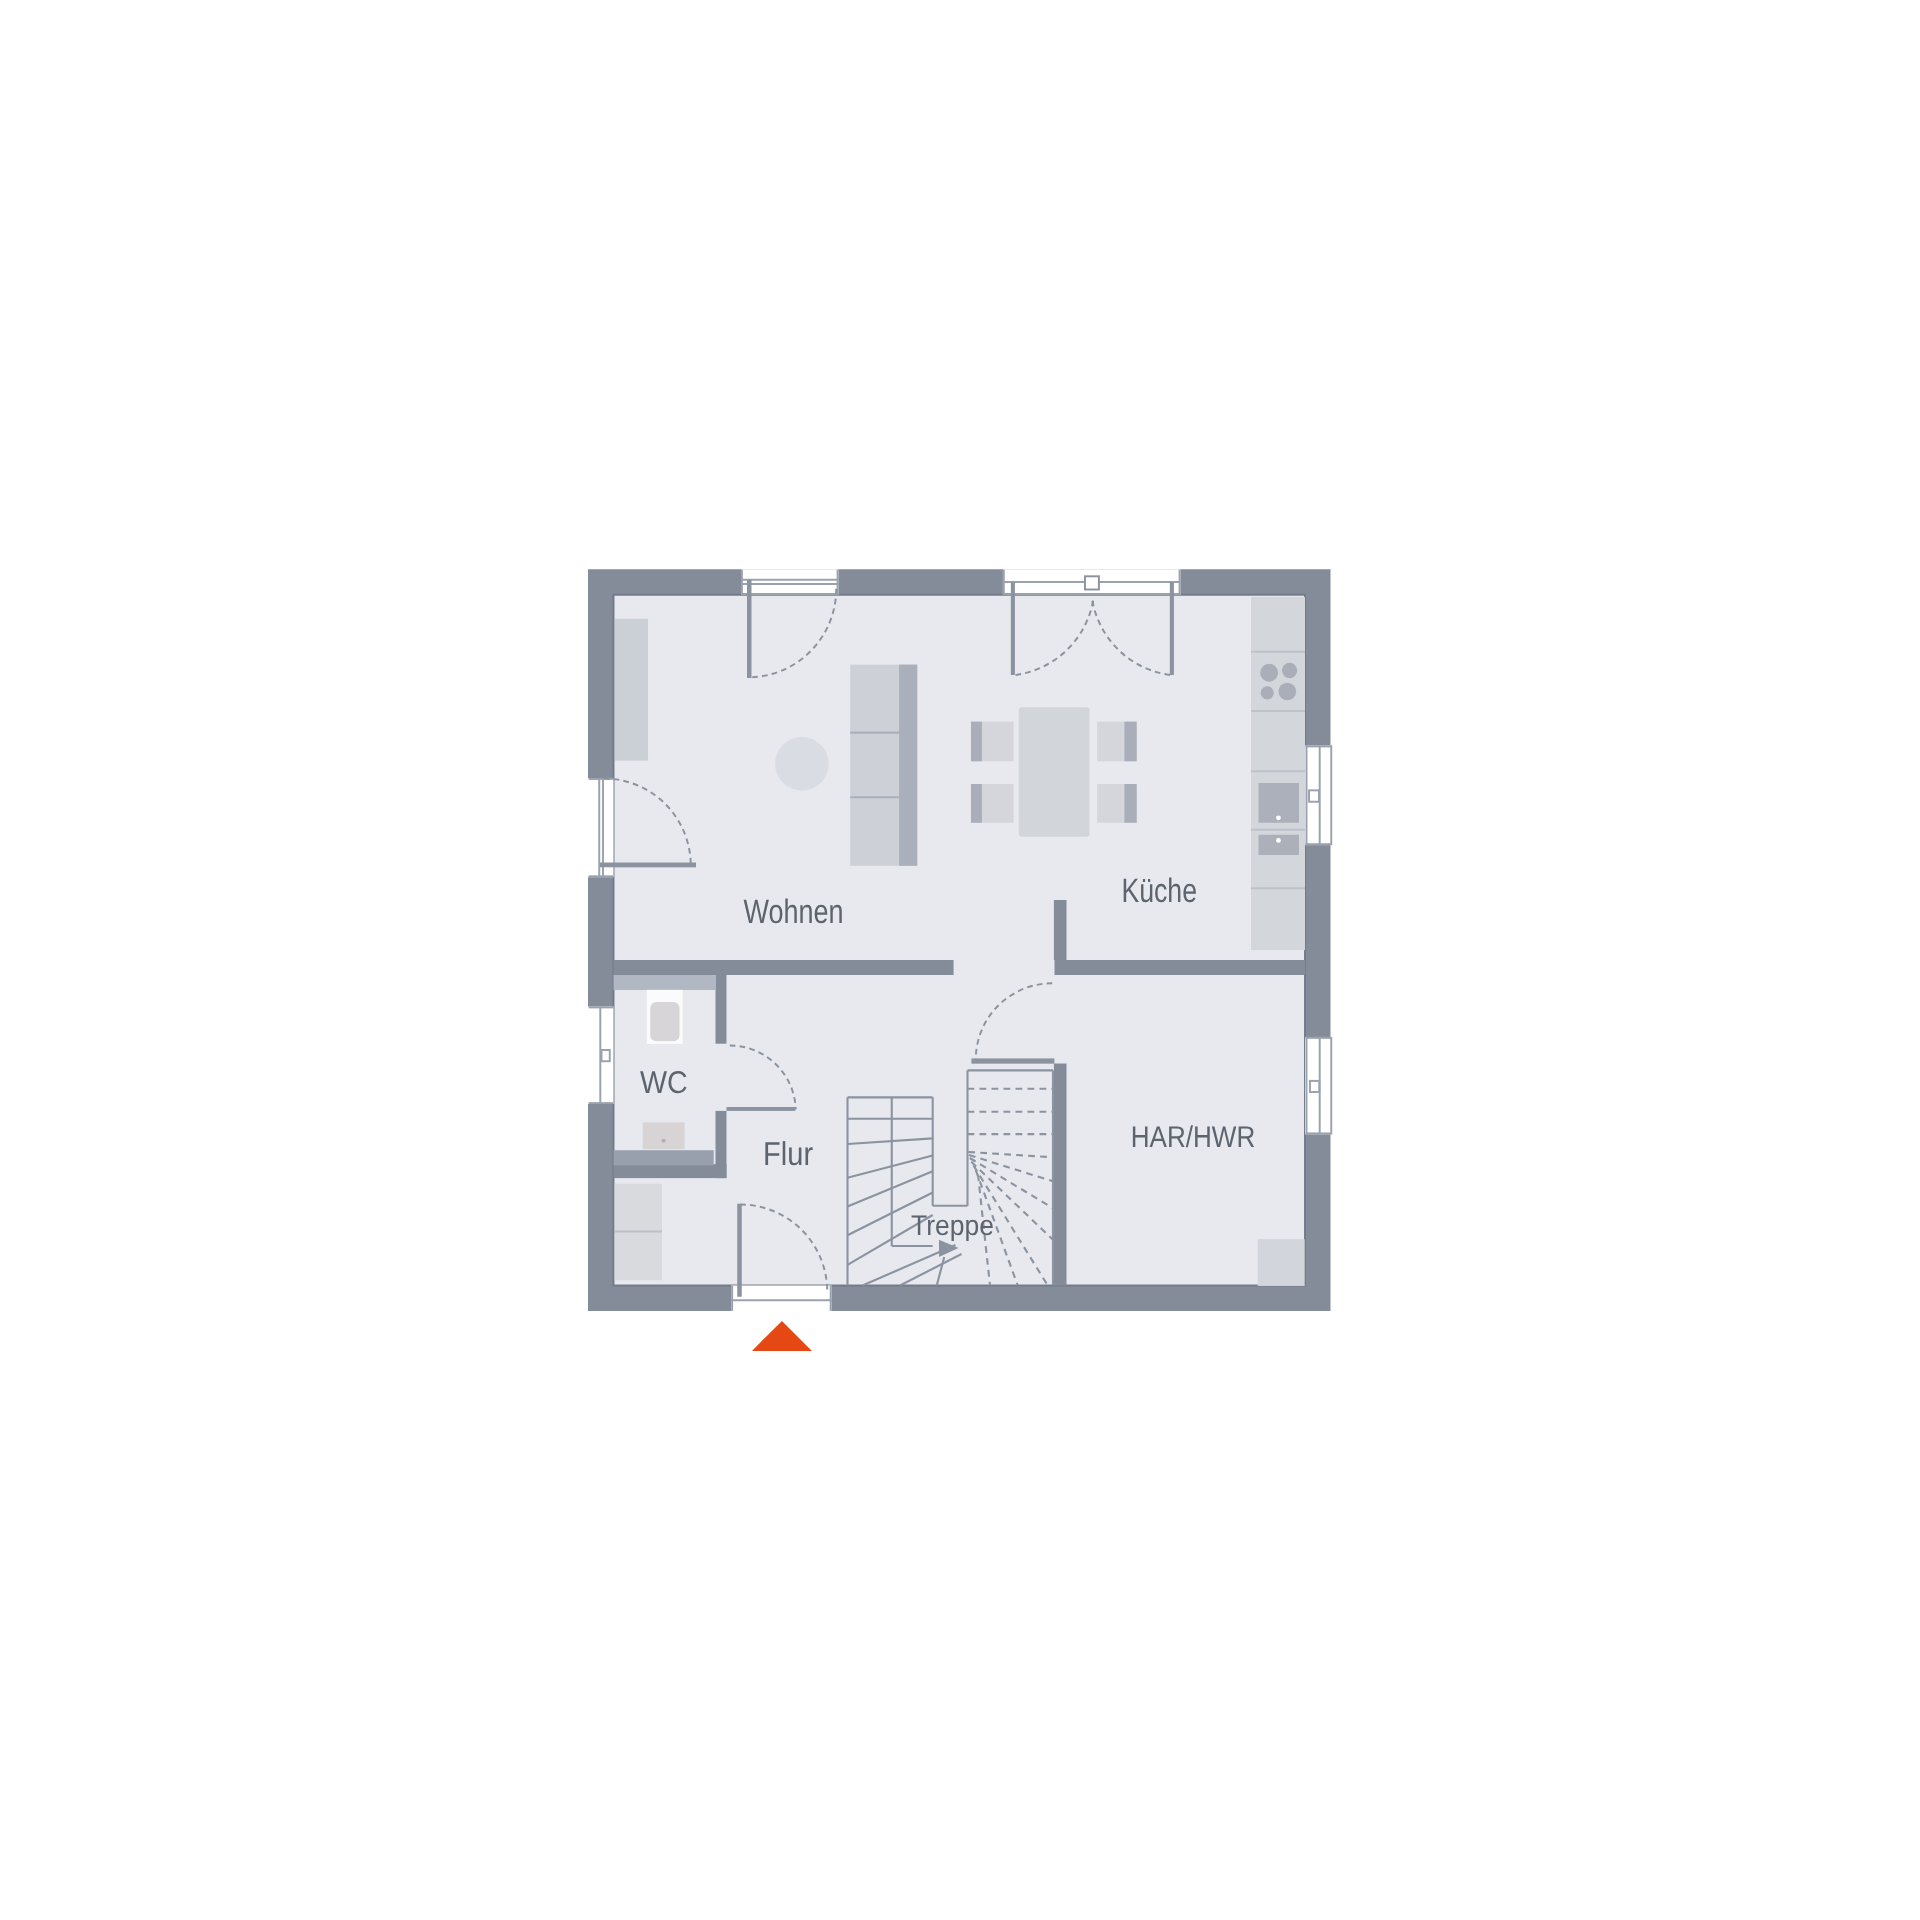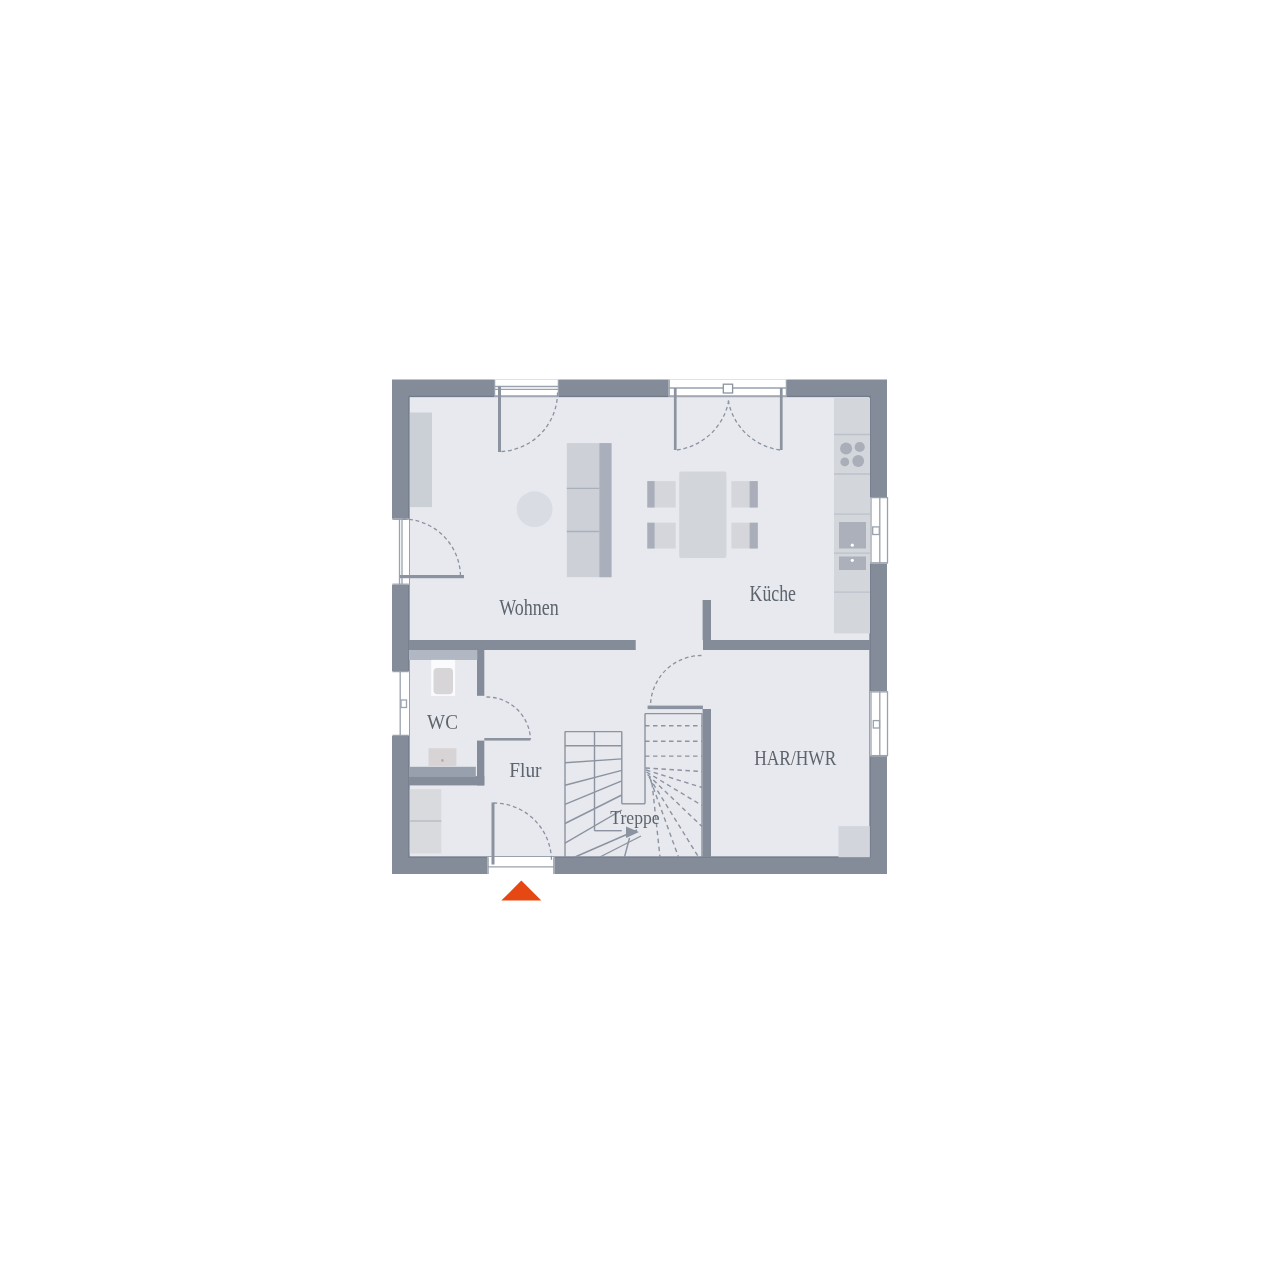--- a/index.html
+++ b/index.html
@@ -1,16 +1,16 @@
 <!DOCTYPE html>
 <html><head>
 <meta charset="utf-8">
 <style>
 html,body{margin:0;padding:0;background:#ffffff;}
-#page{width:1280px;height:1280px;position:relative;background:#c2410c;font-family:Liberation Serif, serif;}
+#page{width:1280px;height:1280px;position:relative;background:#c2410c;font-family:Liberation Sans, sans-serif;}
 </style>
 </head>
 <body>
 <div id="page">
 <svg width="1280" height="1280" viewBox="0 0 1280 1280">
 <rect x="0" y="0" width="1280" height="1280" fill="#ffffff"></rect>
 
 <rect x="392" y="379.5" width="495" height="494.5" fill="#848b99"></rect>
 
 <rect x="409" y="396.5" width="461" height="460.5" fill="#e7e9ee"></rect>

